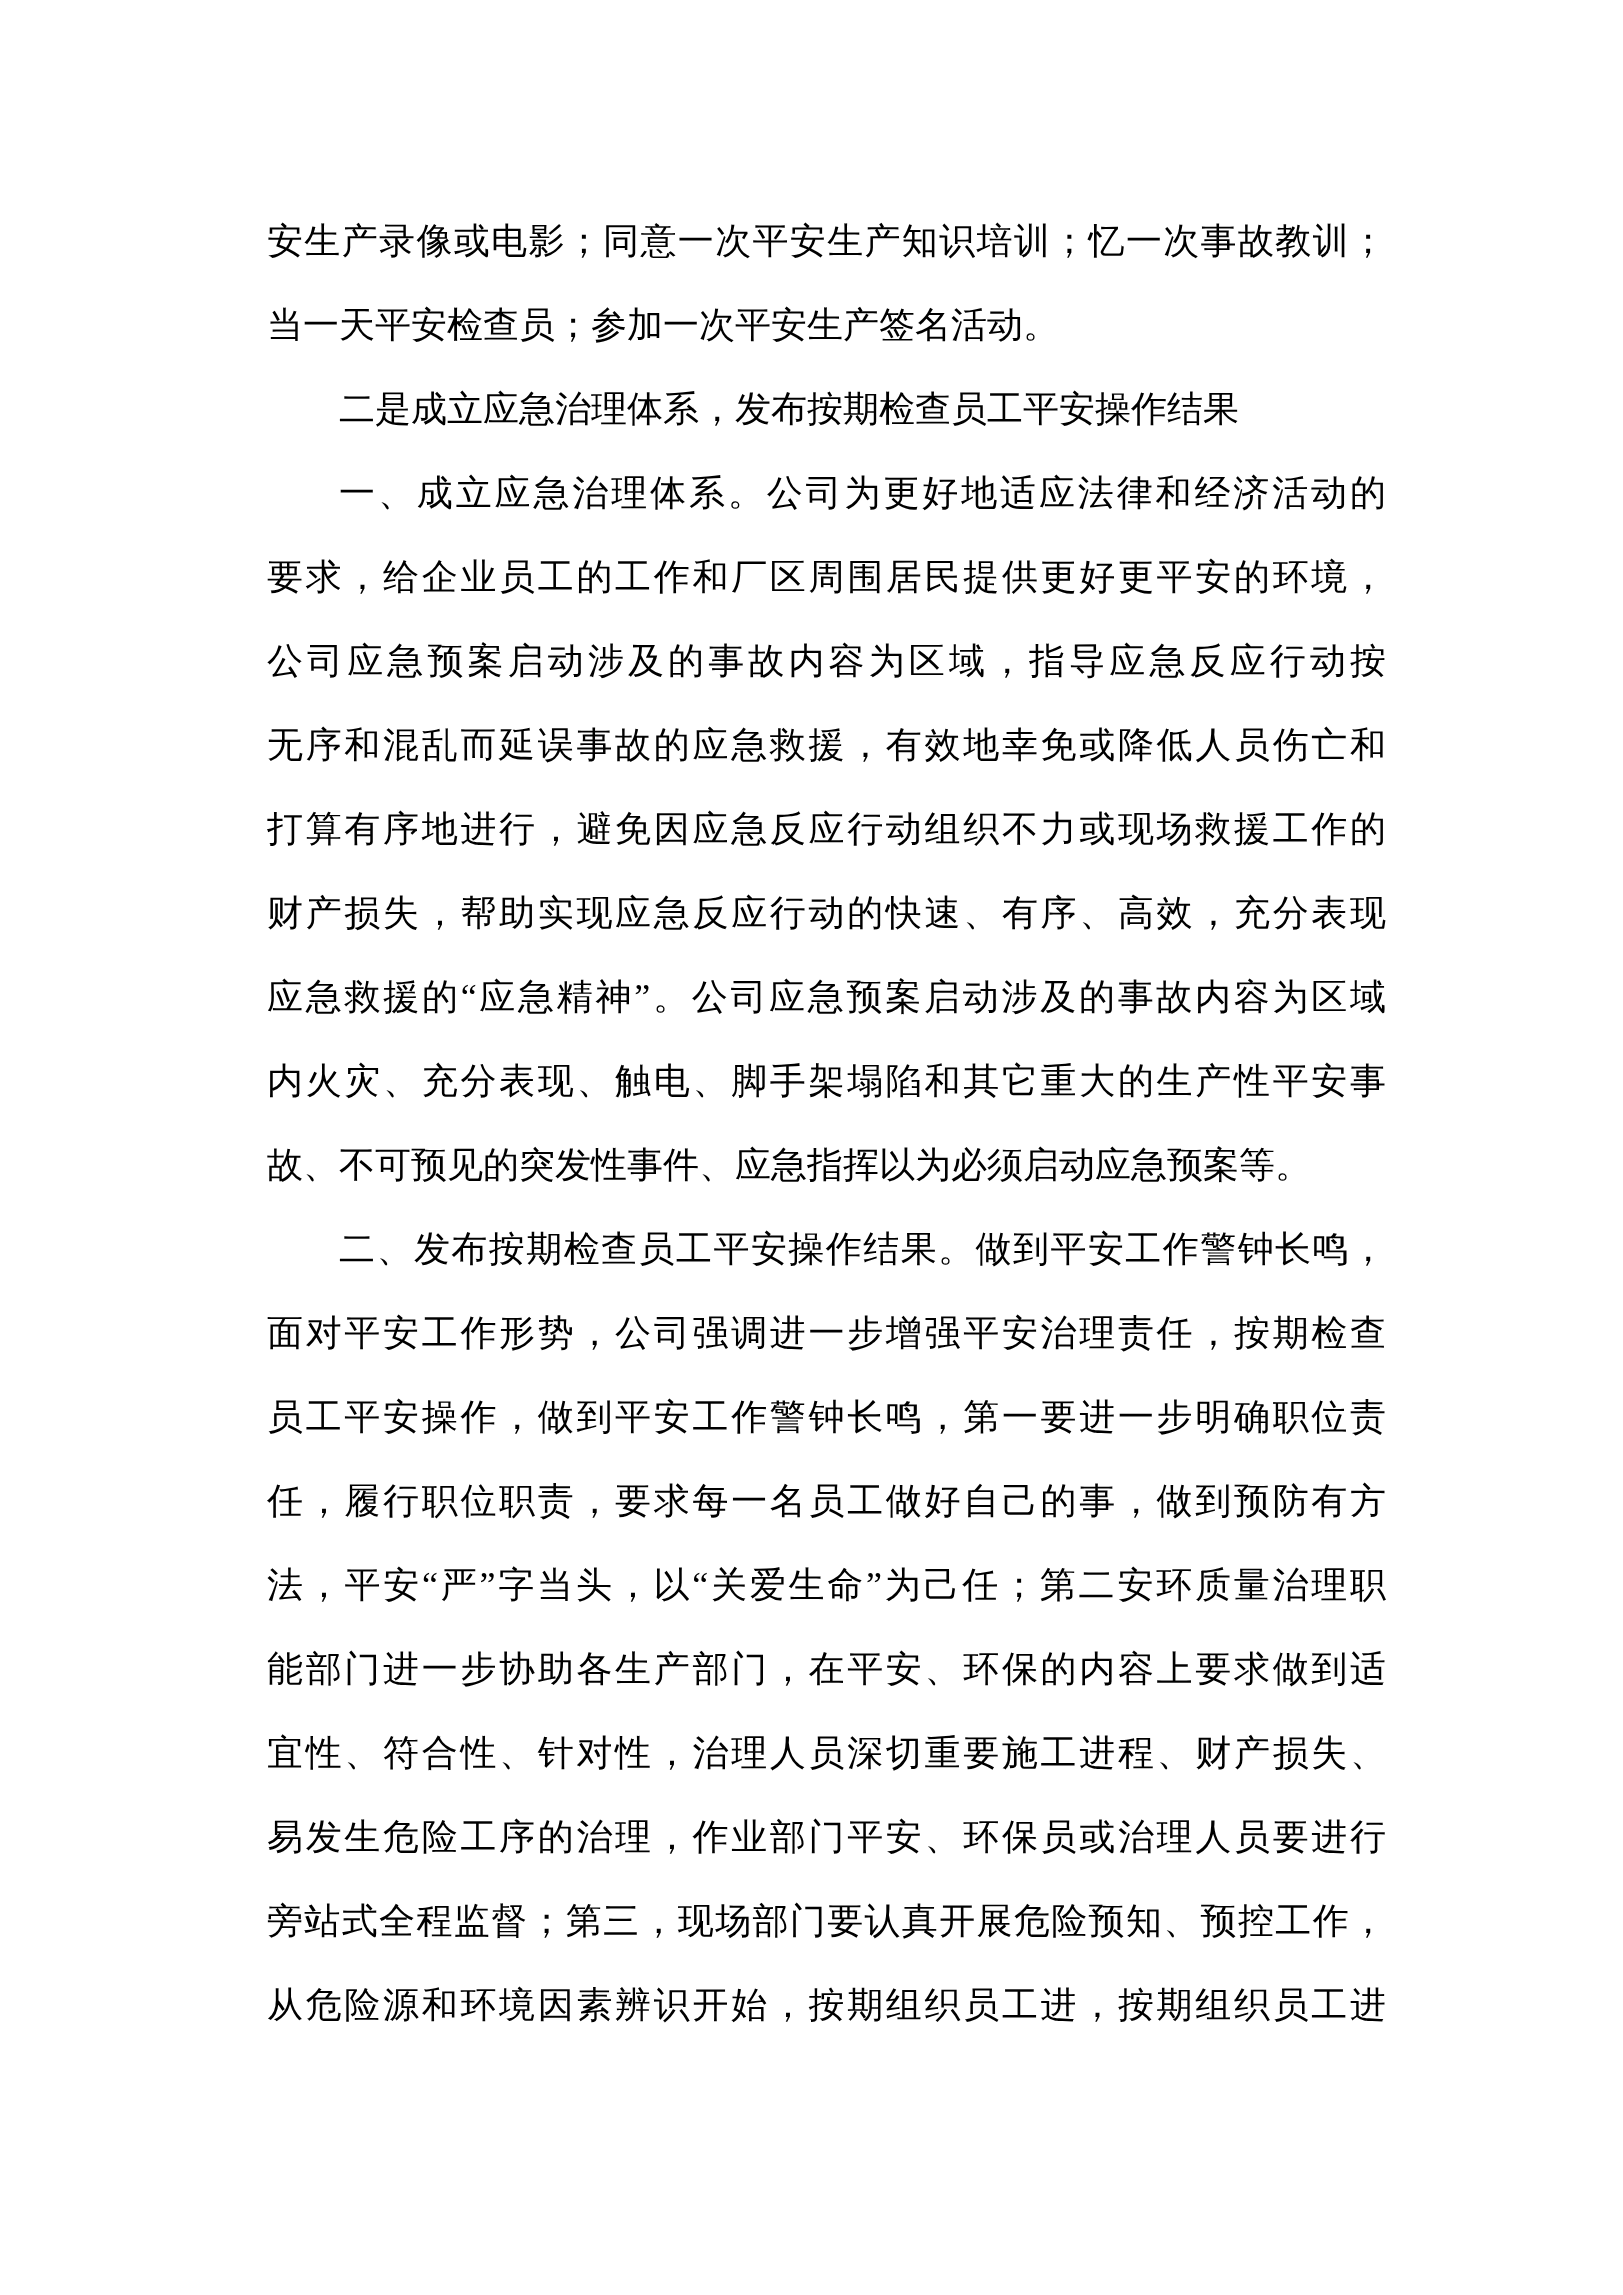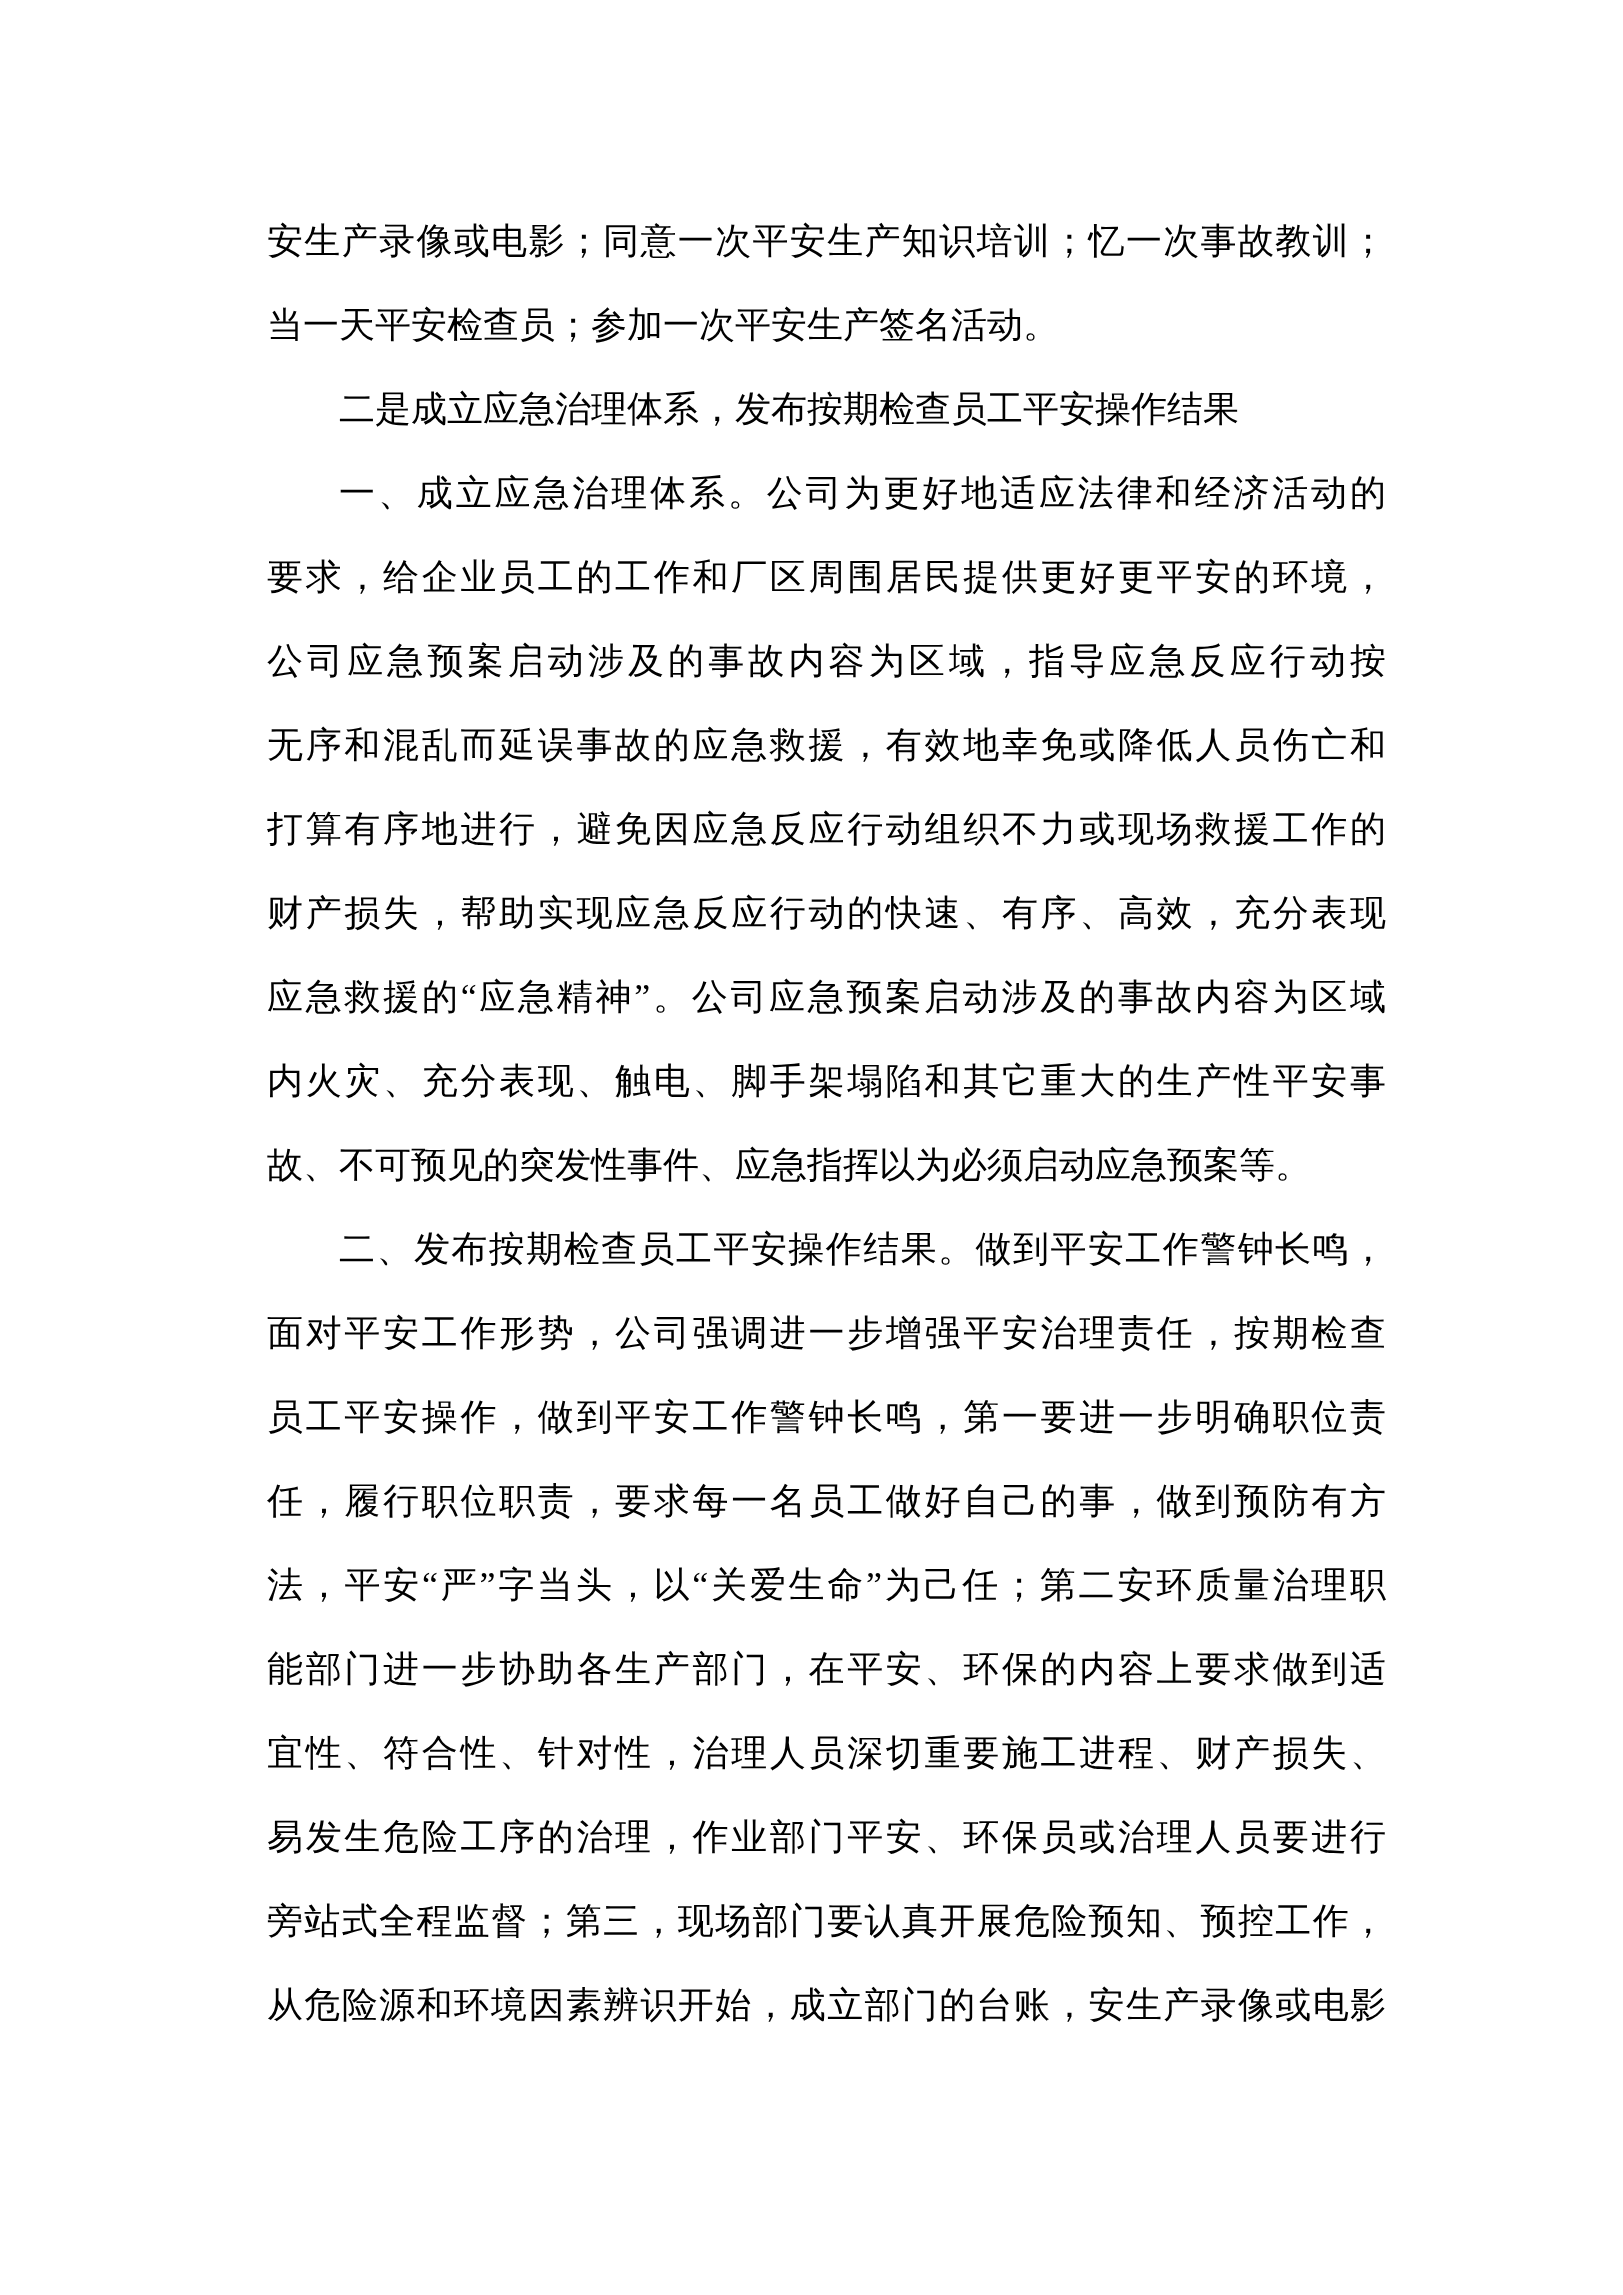--- a/index.html
+++ b/index.html
@@ -60,16 +60,16 @@
     <div class="line short">故、不可预见的突发性事件、应急指挥以为必须启动应急预案等。</div>
     <div class="line indent">二、发布按期检查员工平安操作结果。做到平安工作警钟长鸣，</div>
     <div class="line">面对平安工作形势，公司强调进一步增强平安治理责任，按期检查</div>
     <div class="line">员工平安操作，做到平安工作警钟长鸣，第一要进一步明确职位责</div>
     <div class="line">任，履行职位职责，要求每一名员工做好自己的事，做到预防有方</div>
     <div class="line">法，平安“严”字当头，以“关爱生命”为己任；第二安环质量治理职</div>
     <div class="line">能部门进一步协助各生产部门，在平安、环保的内容上要求做到适</div>
     <div class="line">宜性、符合性、针对性，治理人员深切重要施工进程、财产损失、</div>
     <div class="line">易发生危险工序的治理，作业部门平安、环保员或治理人员要进行</div>
     <div class="line">旁站式全程监督；第三，现场部门要认真开展危险预知、预控工作，</div>
-    <div class="line">从危险源和环境因素辨识开始，成立部门的台账，安生产录像或电影</div>
+    <div class="line">从危险源和环境因素辨识开始，按期组织员工进，按期组织员工进</div>
   </div>
 </div>
 
 
 </body></html>

